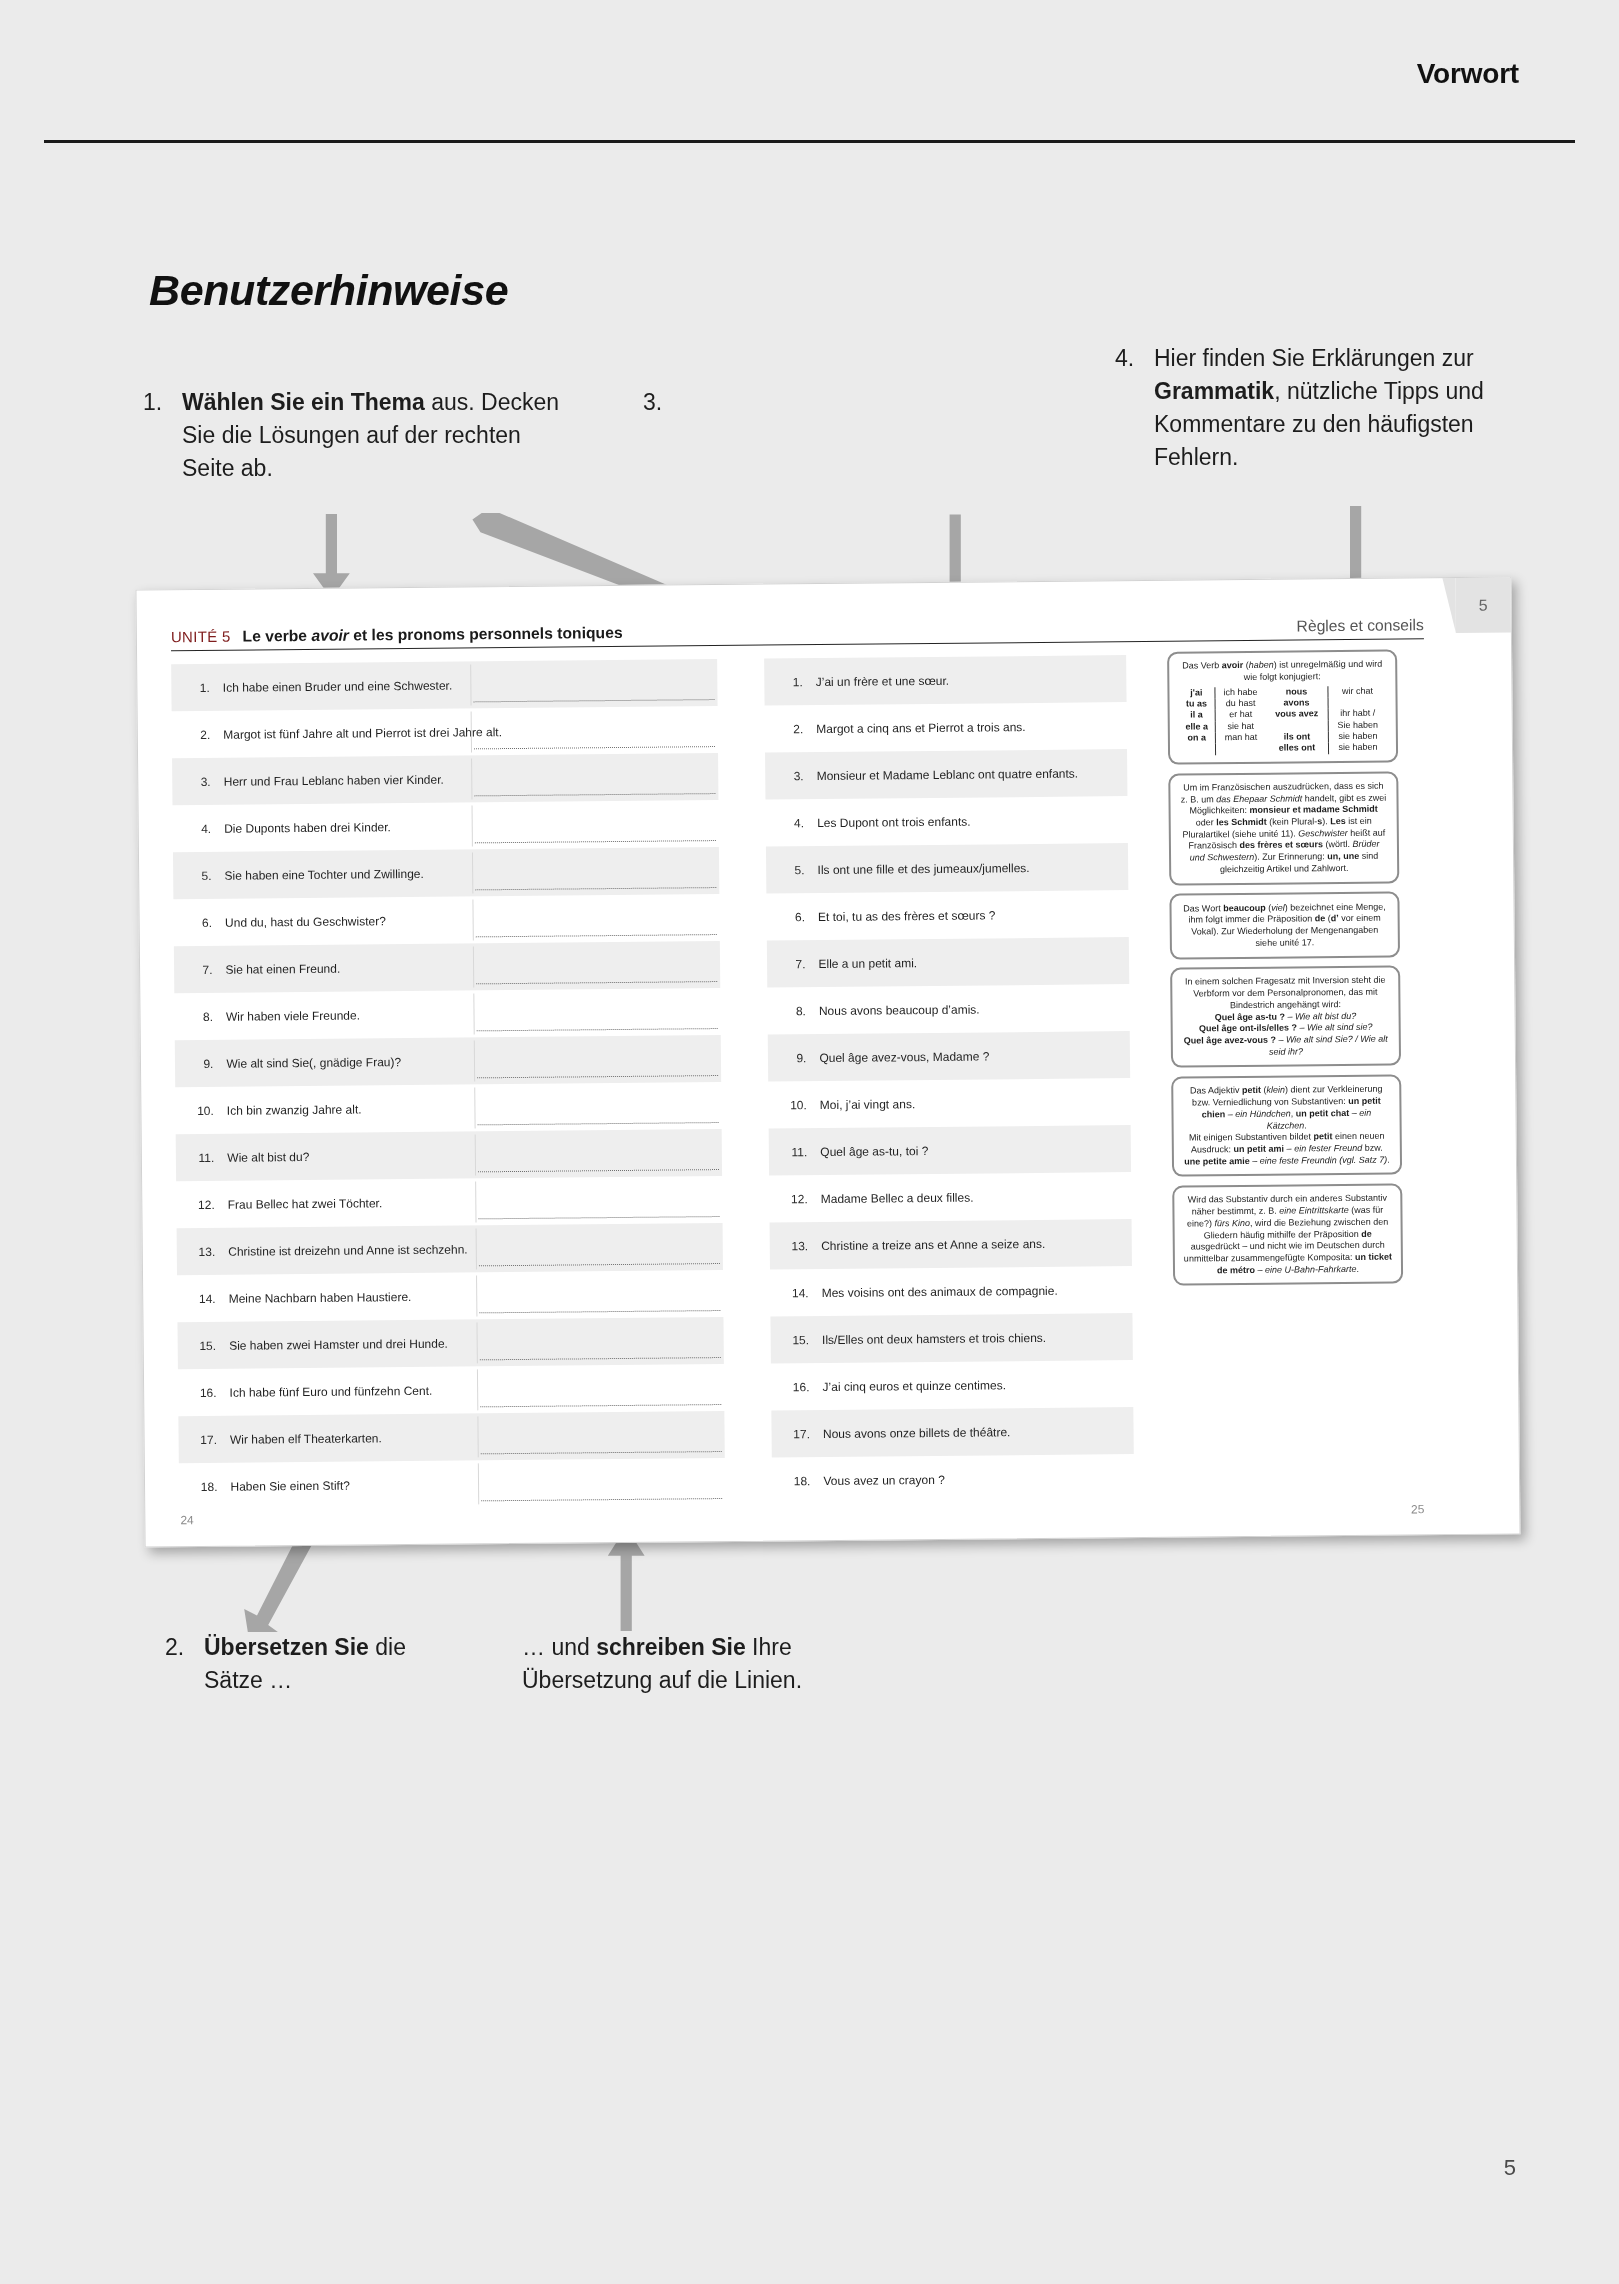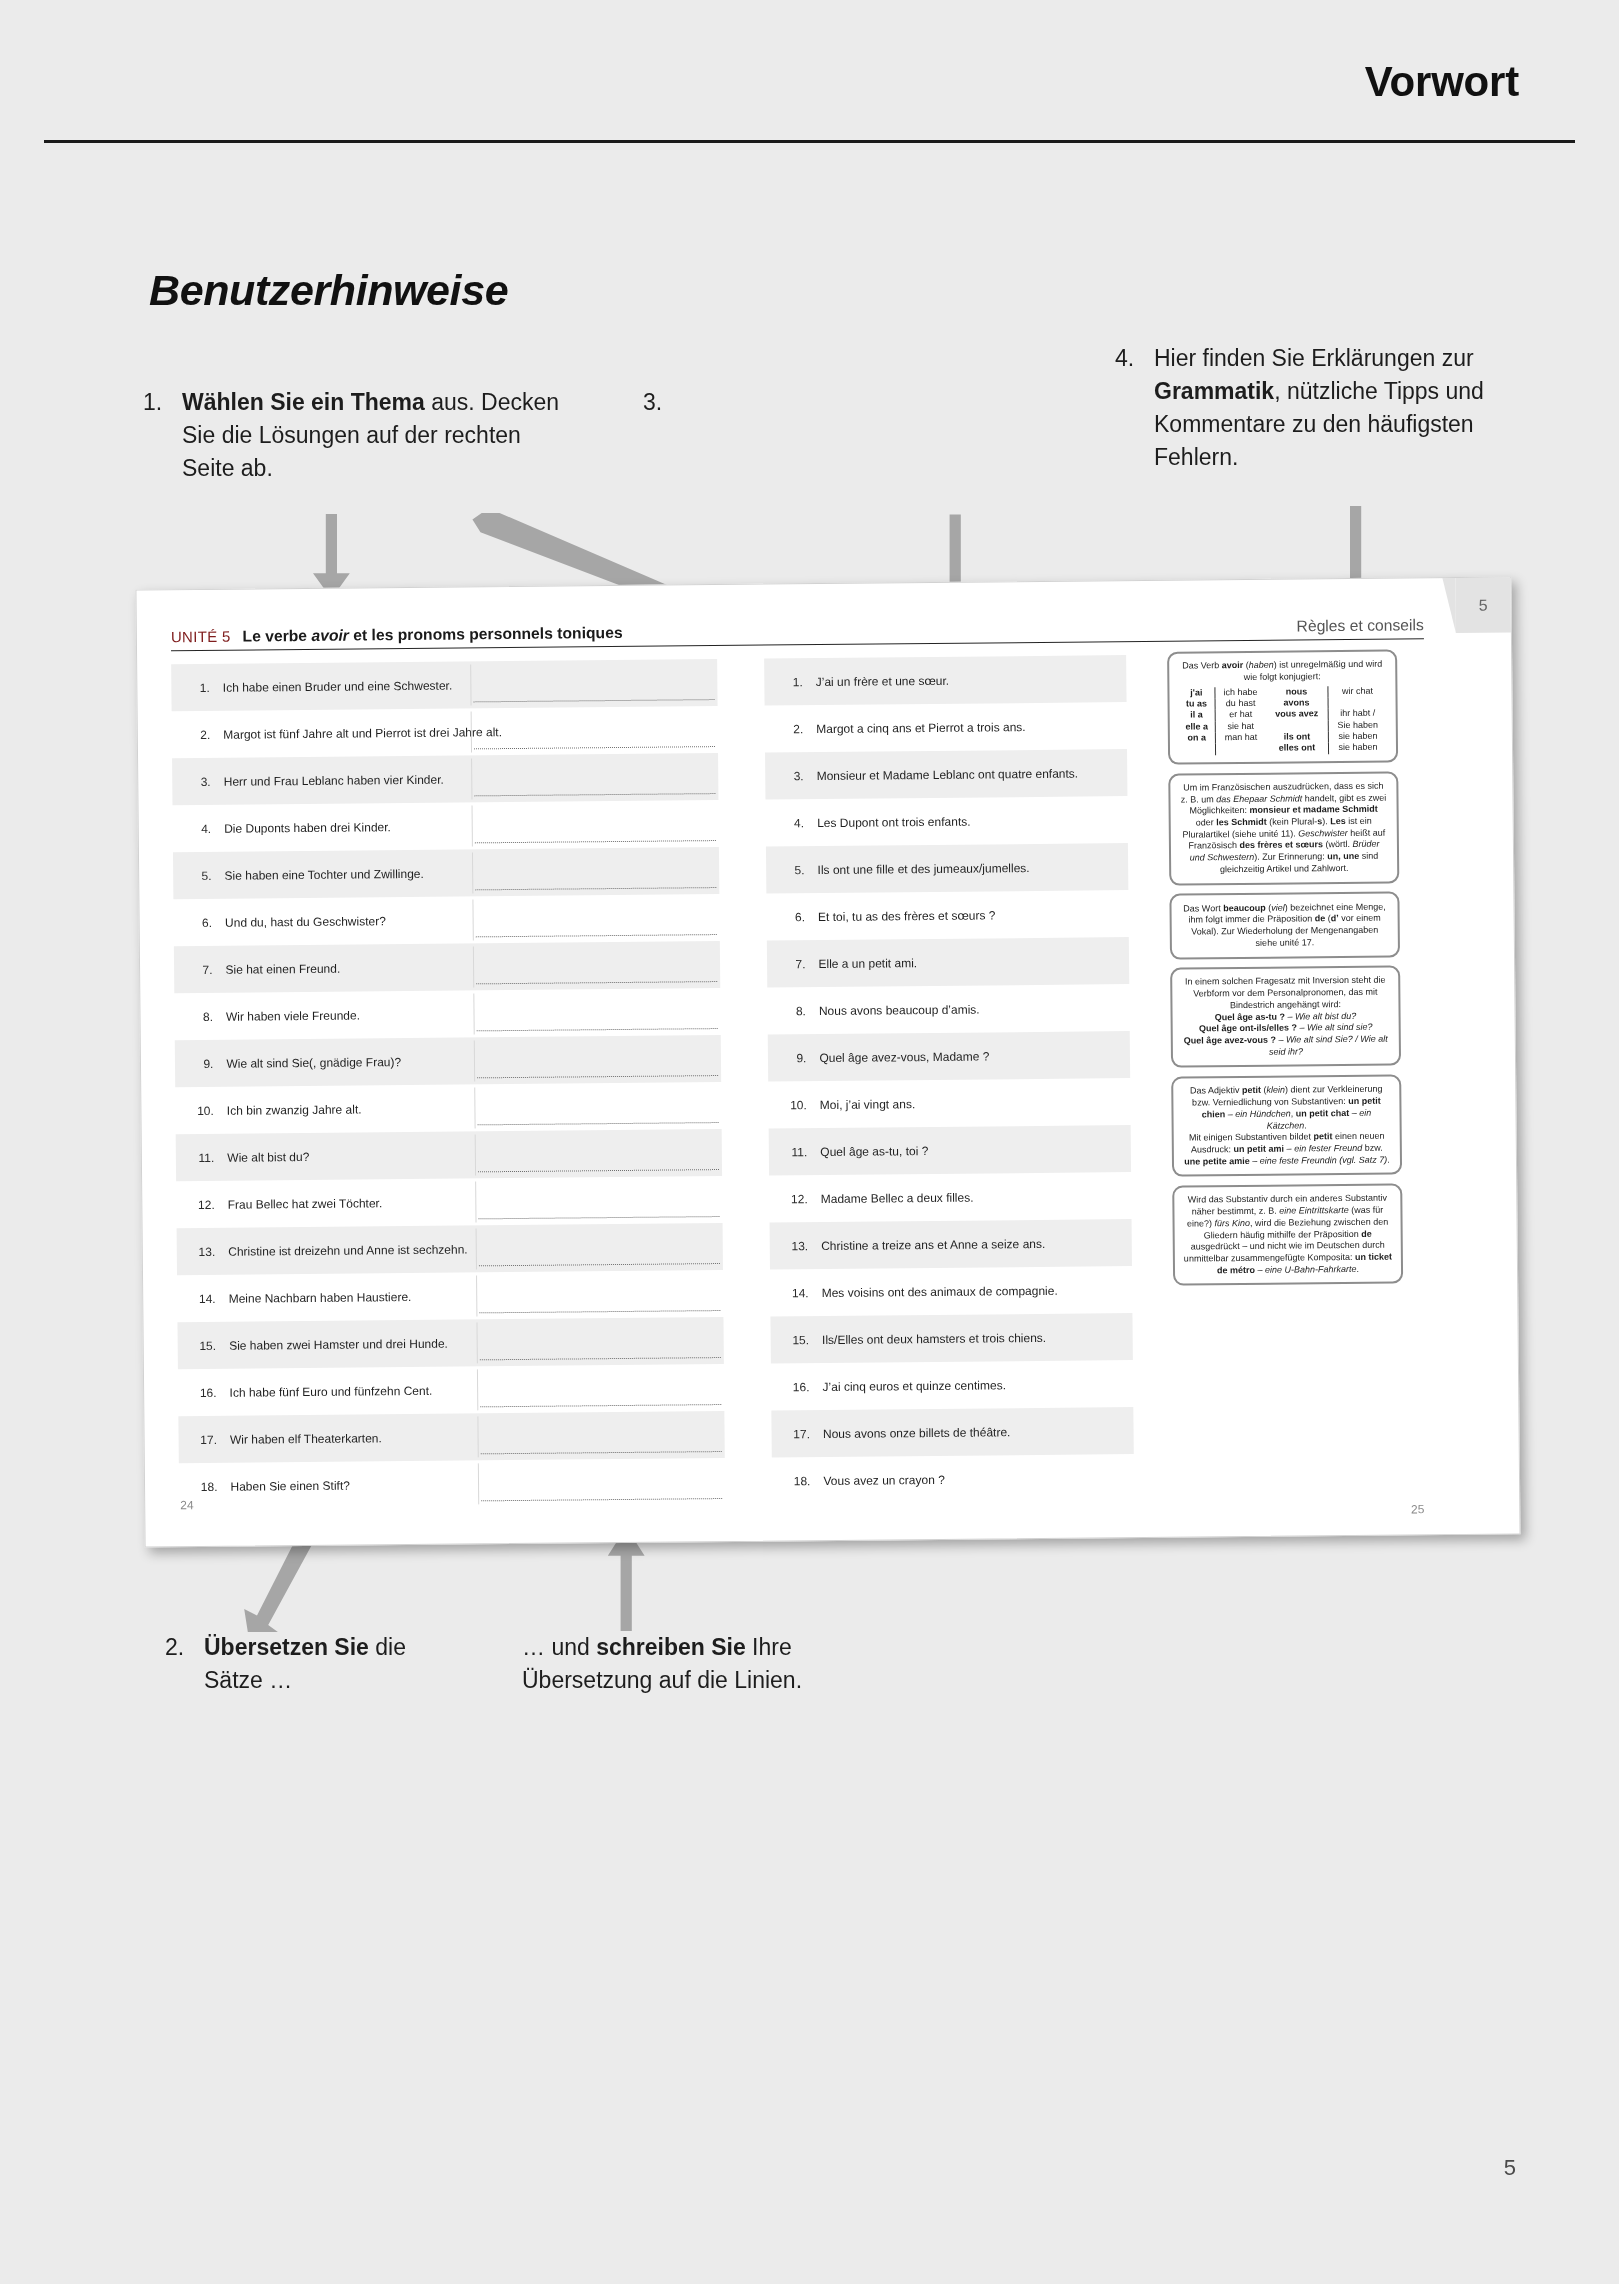--- a/index.html
+++ b/index.html
@@ -12,21 +12,21 @@
     overflow:hidden;
   }
 
   
   #doc-header {
     position:absolute; left:0; top:0; width:1619px; height:143px;
     box-sizing:border-box;
   }
   #doc-header .hdr-title {
     position:absolute; right:100px; top:58px;
-    font-size:42px; font-weight:bold; letter-spacing:-0.2px;
+    font-size:28px; font-weight:bold; letter-spacing:-0.2px;
     color:#111;
   }
   #doc-header .hdr-rule {
     position:absolute; left:44px; right:44px; bottom:0;
     border-top:3.2px solid #1a1a1a;
   }
 
   
   #page-title {
     position:absolute; left:149px; top:237px;
@@ -135,21 +135,21 @@
     font-size:9px; line-height:1.26; padding:0 3.2px; vertical-align:top;
     text-align:center;
     margin-left:8px;
   }
   .conj-table td.fr { font-weight:bold; }
   .conj-table td.de { }
   .conj-table td.sep { border-left:1.3px solid #333; width:0; padding:0; }
 
   
   .folio { position:absolute; font-size:12px; color:#8a8a8a; }
-  #folio-left  { left:35px;   bottom:34px; }
+  #folio-left  { left:35px;   bottom:19px; }
   #folio-right { right:95px; bottom:17.7px; }
 
   
   #doc-folio {
     position:absolute; right:103px; bottom:103px;
     font-size:22px; color:#4a4a4a;
   }
 </style>
 </head>
 <body>

